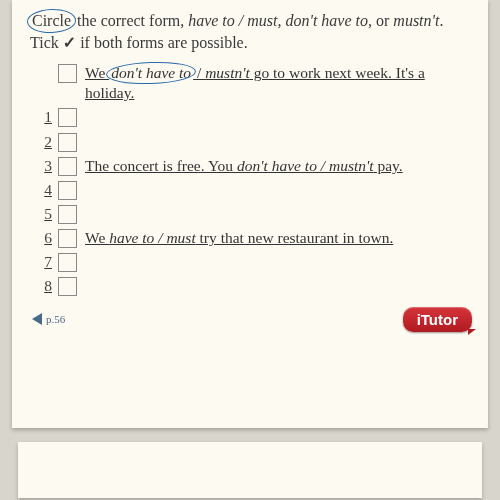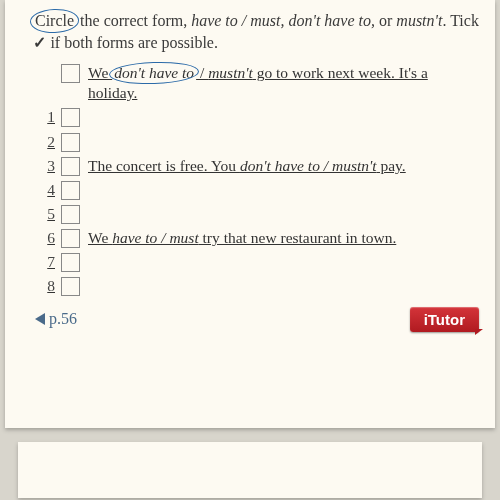--- a/index.html
+++ b/index.html
@@ -6,22 +6,22 @@
       margin: 0;
       padding: 0;
       font-family: Georgia, 'Times New Roman', serif;
       background: #d8d5cc;
       width: 500px;
       height: 500px;
       overflow: hidden;
     }
     .page {
       background: #fdfaf2;
-      margin: 0 5px;
-      padding: 10px 14px 8px 28px;
+      margin: 0 12px;
+      padding: 10px 14px 8px 18px;
       box-shadow: 0 2px 4px rgba(0,0,0,0.25);
       position: relative;
       min-height: 410px;
     }
     .instructions {
       font-size: 16px;
       line-height: 1.35;
       color: #3a3a3a;
       margin-bottom: 10px;
     }
@@ -78,38 +78,38 @@
       display: flex;
       justify-content: space-between;
       align-items: center;
       margin-top: 10px;
       padding: 0 2px;
     }
     .pageref {
       display: flex;
       align-items: center;
       color: #4a6a8a;
-      font-size: 16px;
+      font-size: 11px;
     }
     .arrow {
       width: 0;
       height: 0;
       border-top: 6px solid transparent;
       border-bottom: 6px solid transparent;
       border-right: 10px solid #4a6a8a;
       margin-right: 4px;
     }
     .itutor {
       background: linear-gradient(#d4343a, #b01a20);
       color: #fff;
       font-family: Arial, sans-serif;
       font-weight: bold;
       font-size: 15px;
       padding: 4px 14px;
-      border-radius: 3px;
+      border-radius: 10px;
       box-shadow: 0 1px 2px rgba(0,0,0,0.4), inset 0 1px 1px rgba(255,255,255,0.3);
       position: relative;
     }
     .itutor::after {
       content: "";
       position: absolute;
       right: -4px;
       bottom: -3px;
       width: 0;
       height: 0;

